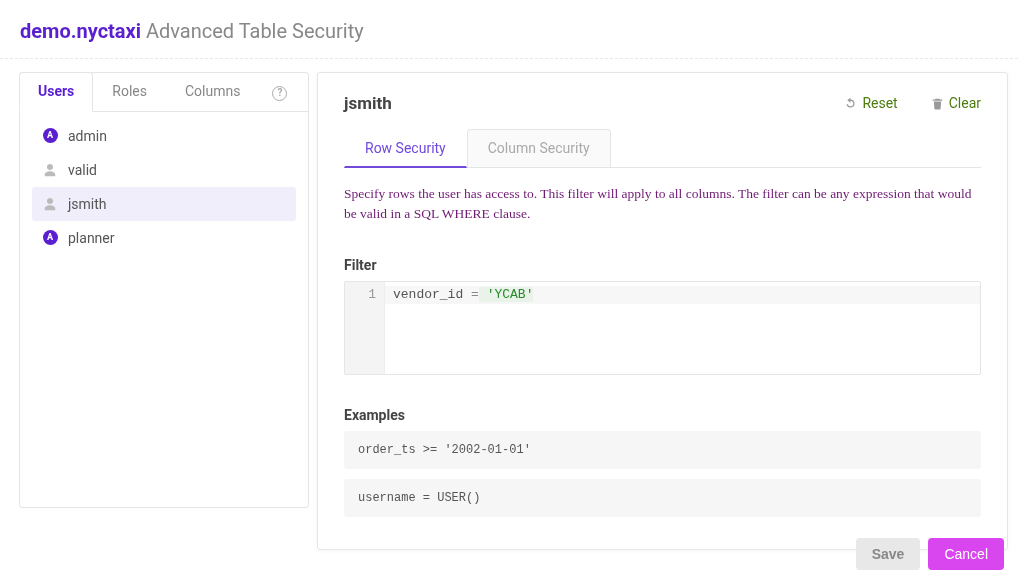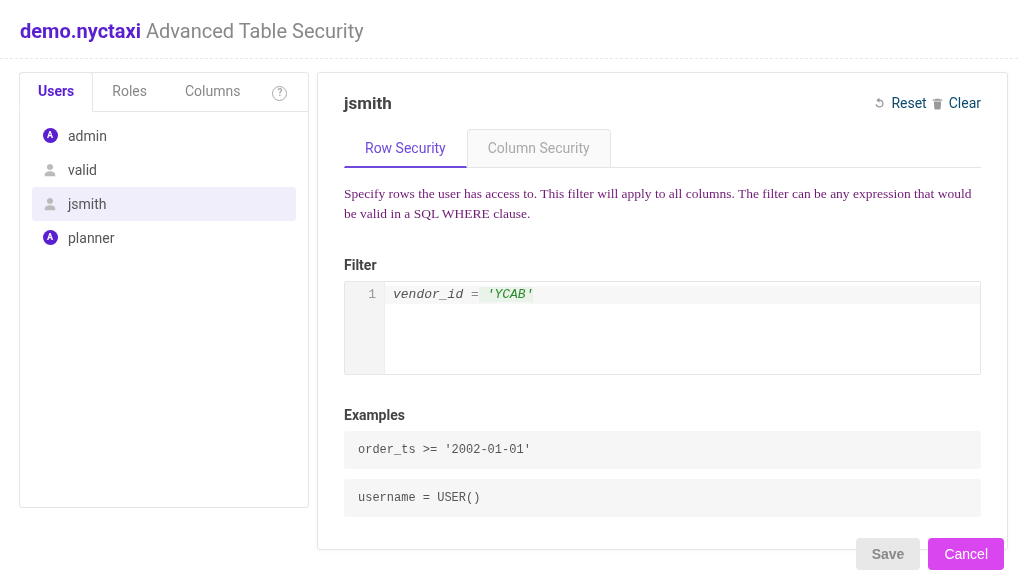--- a/index.html
+++ b/index.html
@@ -141,22 +141,22 @@
       justify-content: space-between;
       align-items: center;
     }
     .panel-title {
       font-size: 17px;
       font-weight: 700;
       color: #444;
     }
     .panel-actions {
       display: flex;
-      gap: 4px;
-      color: #0c4a6e;
+      gap: 33px;
+      color: #4d7c0f;
       font-size: 14px;
     }
     .action-link {
       display: inline-flex;
       align-items: center;
       gap: 5px;
       cursor: pointer;
     }
     .action-link svg {
       width: 13px;
@@ -234,21 +234,20 @@
       position: absolute;
       left: 0; right: 0; top: 0;
       height: 18px;
       background: #f7f7f7;
       z-index: 0;
       margin-top: 4px;
     }
     .code-line-wrap {
       position: relative;
       z-index: 1;
-      font-style: italic;
     }
     .example-block {
       background: #f6f6f6;
       border-radius: 3px;
       padding: 12px 14px;
       font-family: "SFMono-Regular", Consolas, "Liberation Mono", Menlo, monospace;
       font-size: 12px;
       color: #555;
       margin-bottom: 10px;
     }

